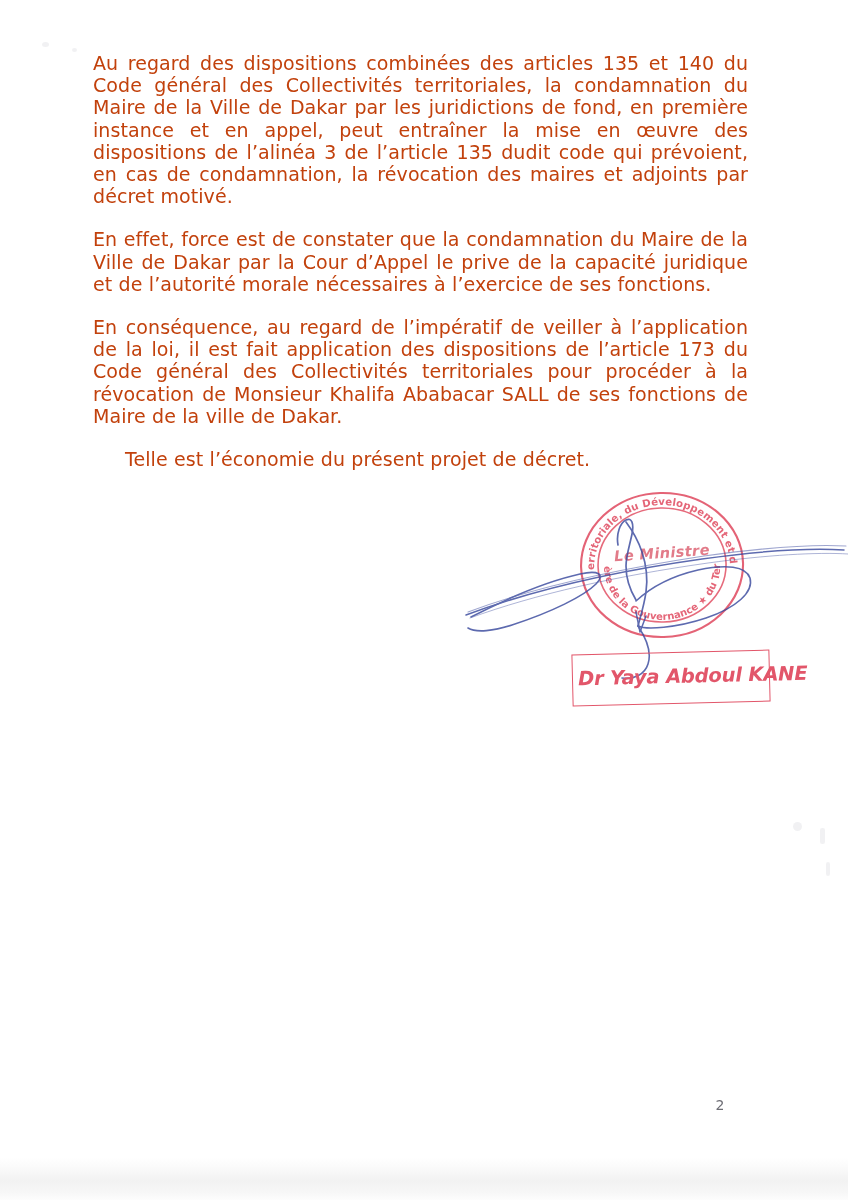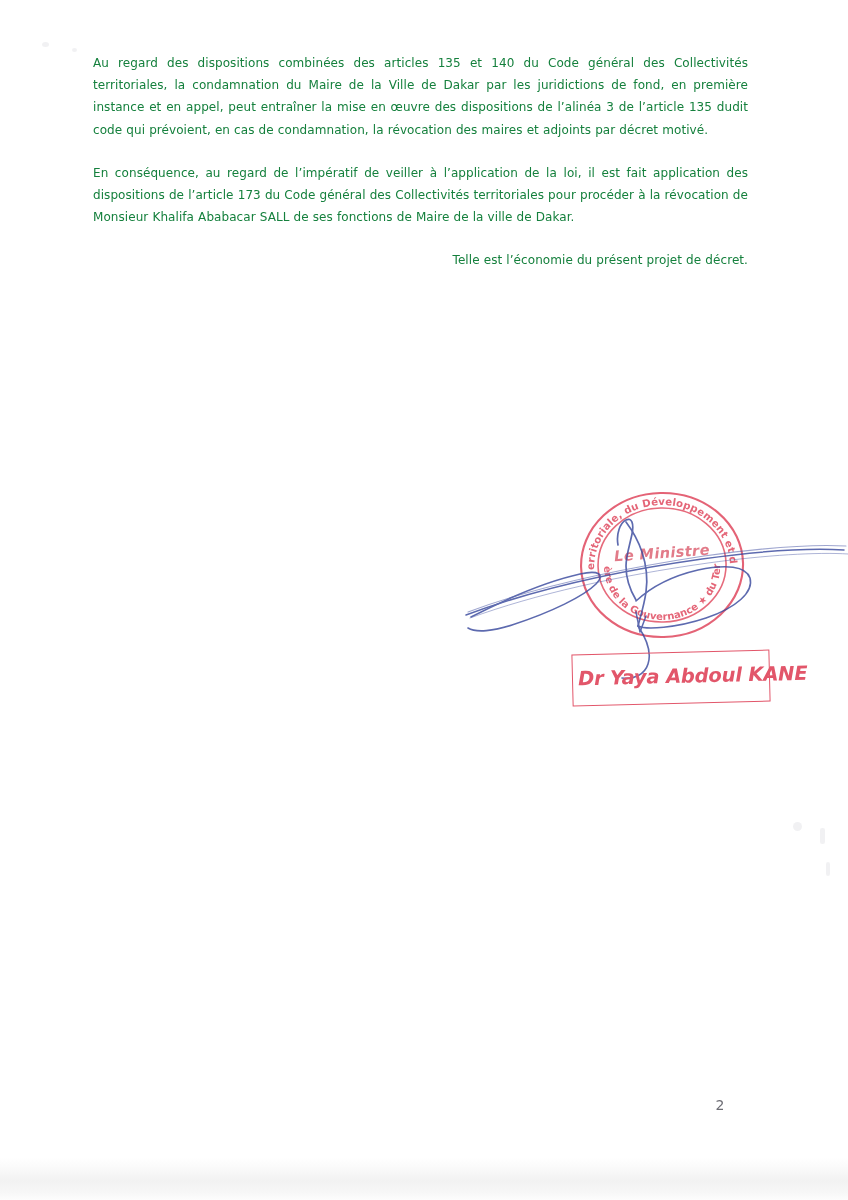--- a/index.html
+++ b/index.html
@@ -33,30 +33,30 @@
   }
 
   .body-text {
     position: absolute;
     left: 93px;
     top: 52px;
     width: 655px;
   }
   .para {
     margin: 0 0 21px 0;
-    font-size: 12px;
+    font-size: 19px;
     line-height: 22.2px;
-    color: #15803d;
+    color: #c2410c;
     text-align: justify;
     text-justify: inter-word;
     letter-spacing: .07px;
     word-spacing: .2px;
   }
   .para:last-child { margin-bottom: 0; }
-  .para.noj { text-align: right; margin-left: 32px; }
+  .para.noj { text-align: left; margin-left: 32px; }
 
   
   .sig-block {
     position: absolute;
     left: 440px;
     top: 460px;
     width: 408px;
     height: 270px;
   }
   .sig-svg { position: absolute; left: 0; top: 0; }
@@ -132,20 +132,21 @@
 
   <div class="scan-tint"></div>
   <div class="scan-speck" style="left:42px;  top:42px;  width:7px;  height:5px;"></div>
   <div class="scan-speck" style="left:72px;  top:48px;  width:5px;  height:4px;"></div>
   <div class="scan-speck" style="left:820px; top:828px; width:5px;  height:16px; border-radius:2px;"></div>
   <div class="scan-speck" style="left:826px; top:862px; width:4px;  height:14px; border-radius:2px;"></div>
   <div class="scan-speck" style="left:793px; top:822px; width:9px;  height:9px;"></div>
 
   <div class="body-text">
     <p class="para">Au regard des dispositions combinées des articles 135 et 140 du Code général des Collectivités territoriales, la condamnation du Maire de la Ville de Dakar par les juridictions de fond, en première instance et en appel, peut entraîner la mise en œuvre des dispositions de l’alinéa 3 de l’article 135 dudit code qui prévoient, en cas de condamnation, la révocation des maires et adjoints par décret motivé.</p>
+    <p class="para">En effet, force est de constater que la condamnation du Maire de la Ville de Dakar par la Cour d’Appel le prive de la capacité juridique et de l’autorité morale nécessaires à l’exercice de ses fonctions.</p>
     <p class="para">En conséquence, au regard de l’impératif de veiller à l’application de la loi, il est fait application des dispositions de l’article 173 du Code général des Collectivités territoriales pour procéder à la révocation de Monsieur Khalifa Ababacar SALL de ses fonctions de Maire de la ville de Dakar.</p>
     <p class="para noj">Telle est l’économie du présent projet de décret.</p>
   </div>
 
   <div class="sig-block">
 
     <div class="stamp">
       <svg class="stamp-svg" width="168" height="152" viewBox="0 0 168 152">
         <defs>
           <path id="arcTop" d="M 16,80 A 68,62 0 0 1 152,80"></path>

